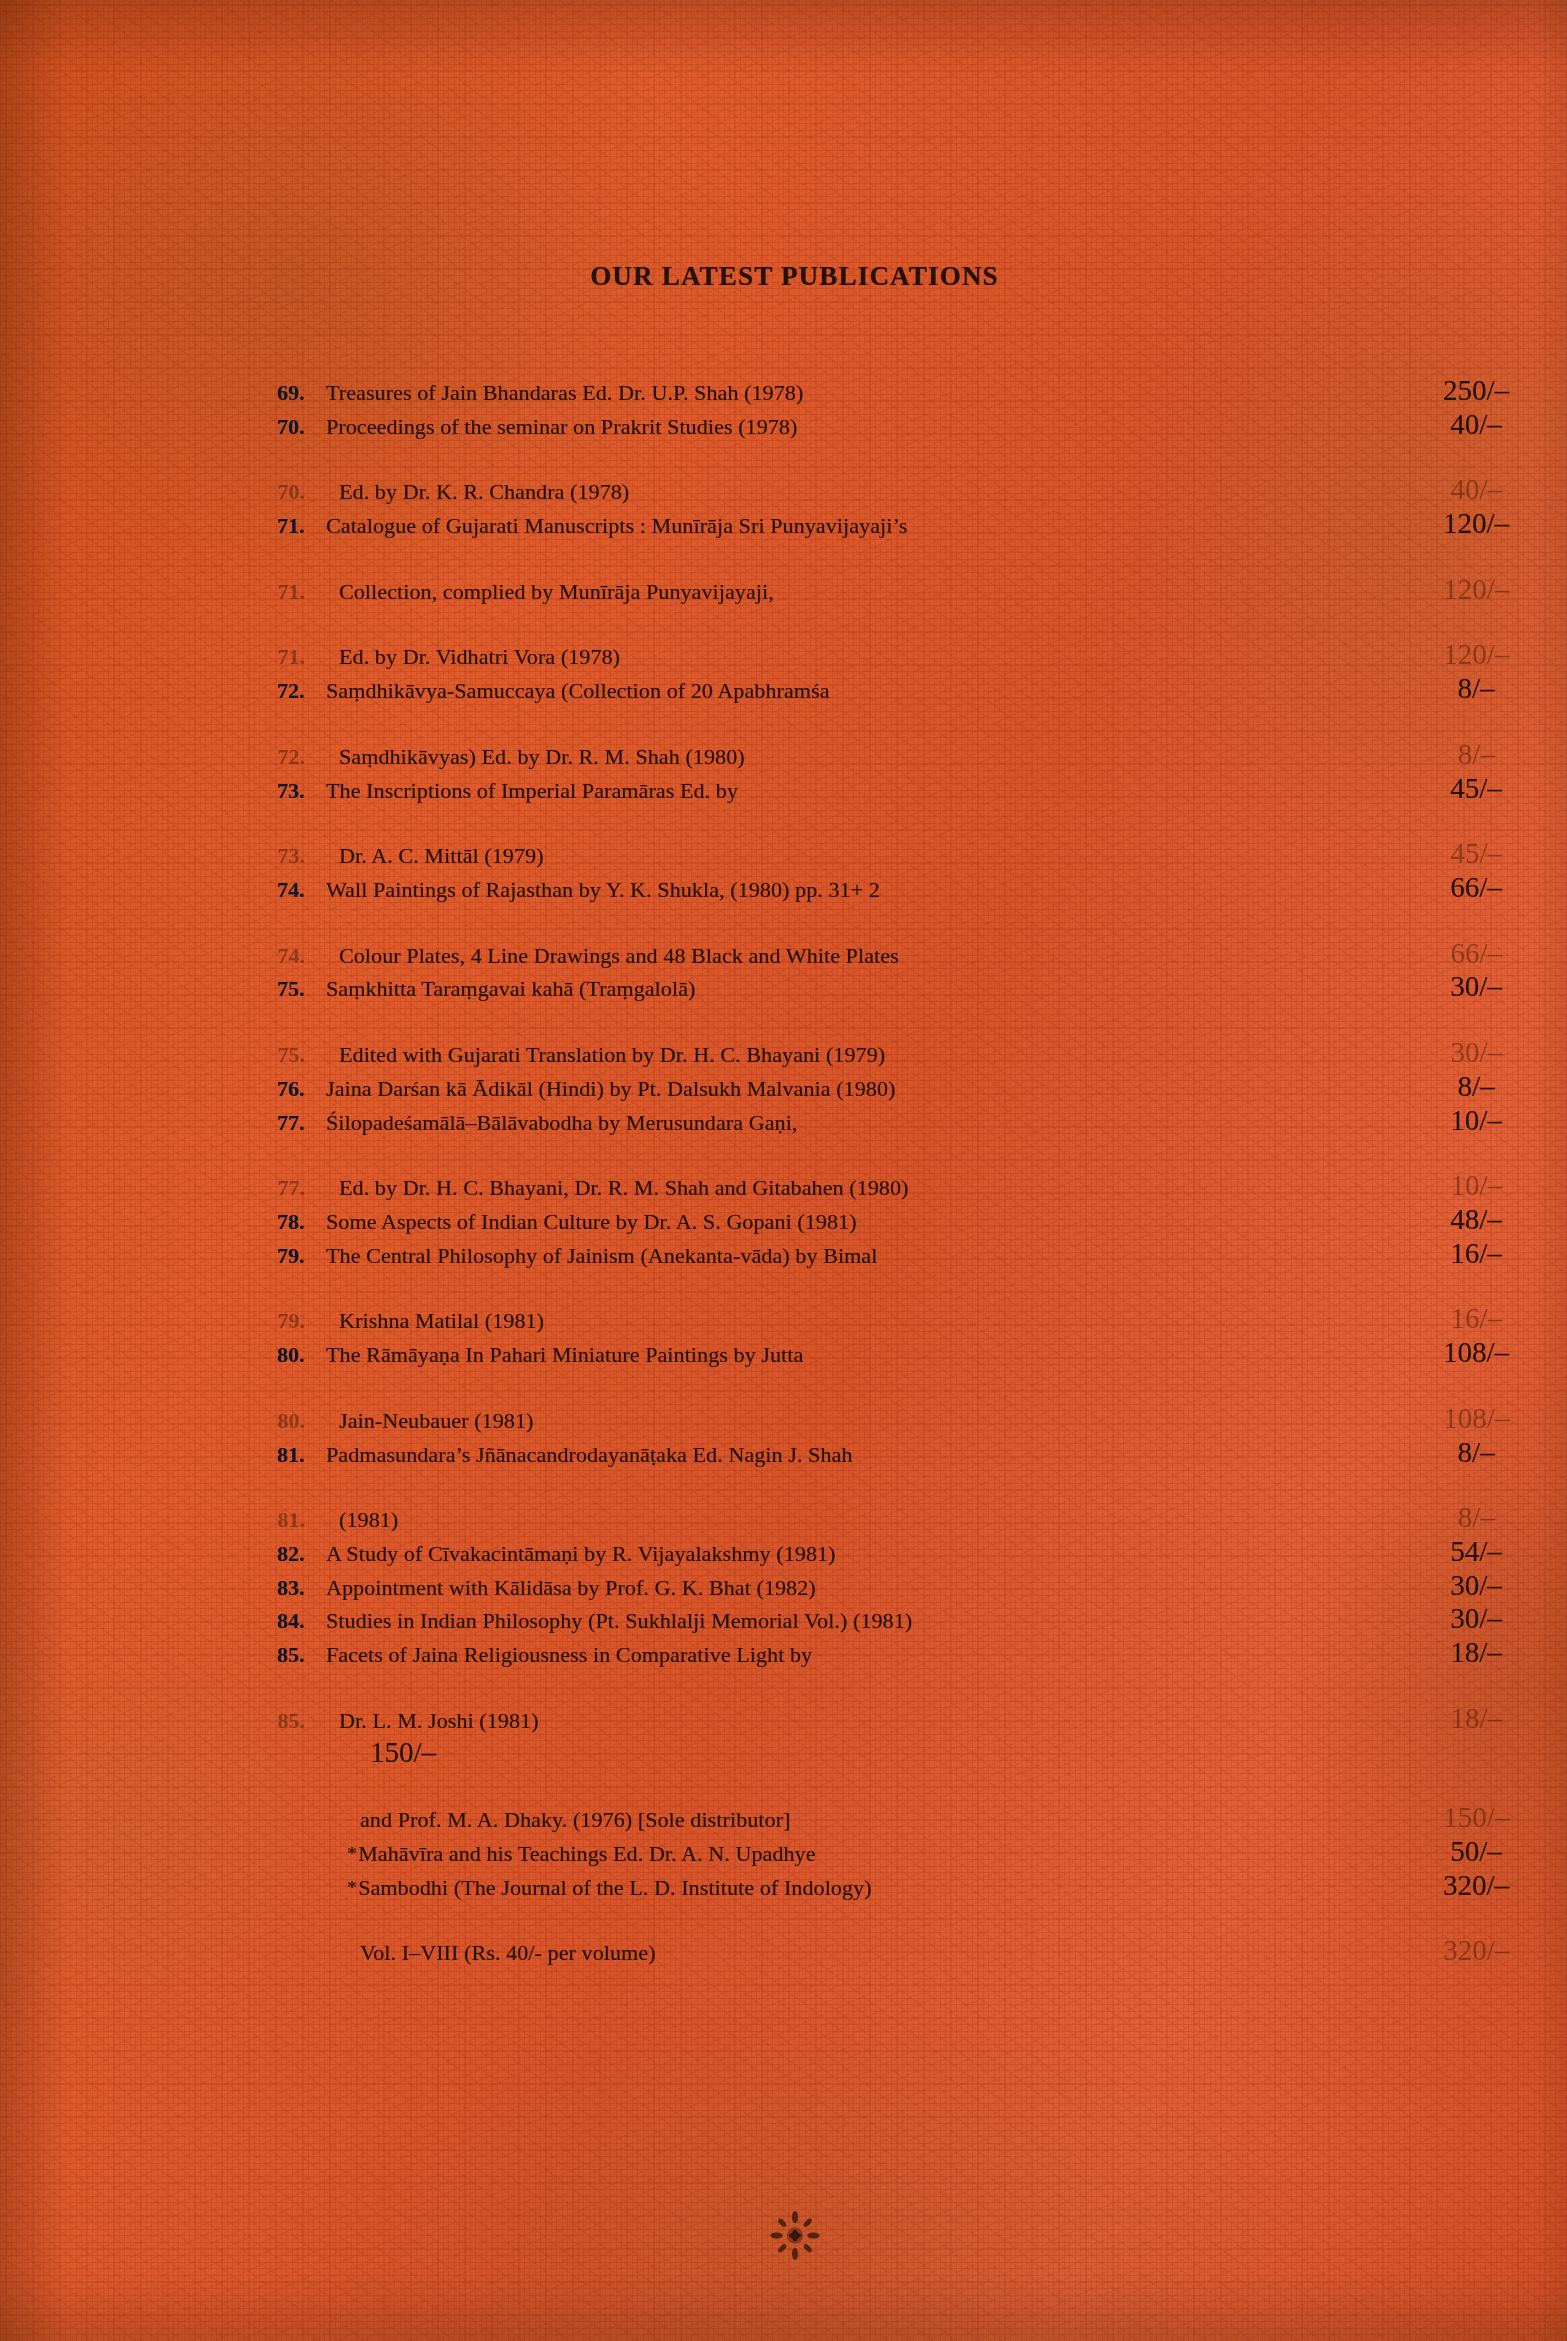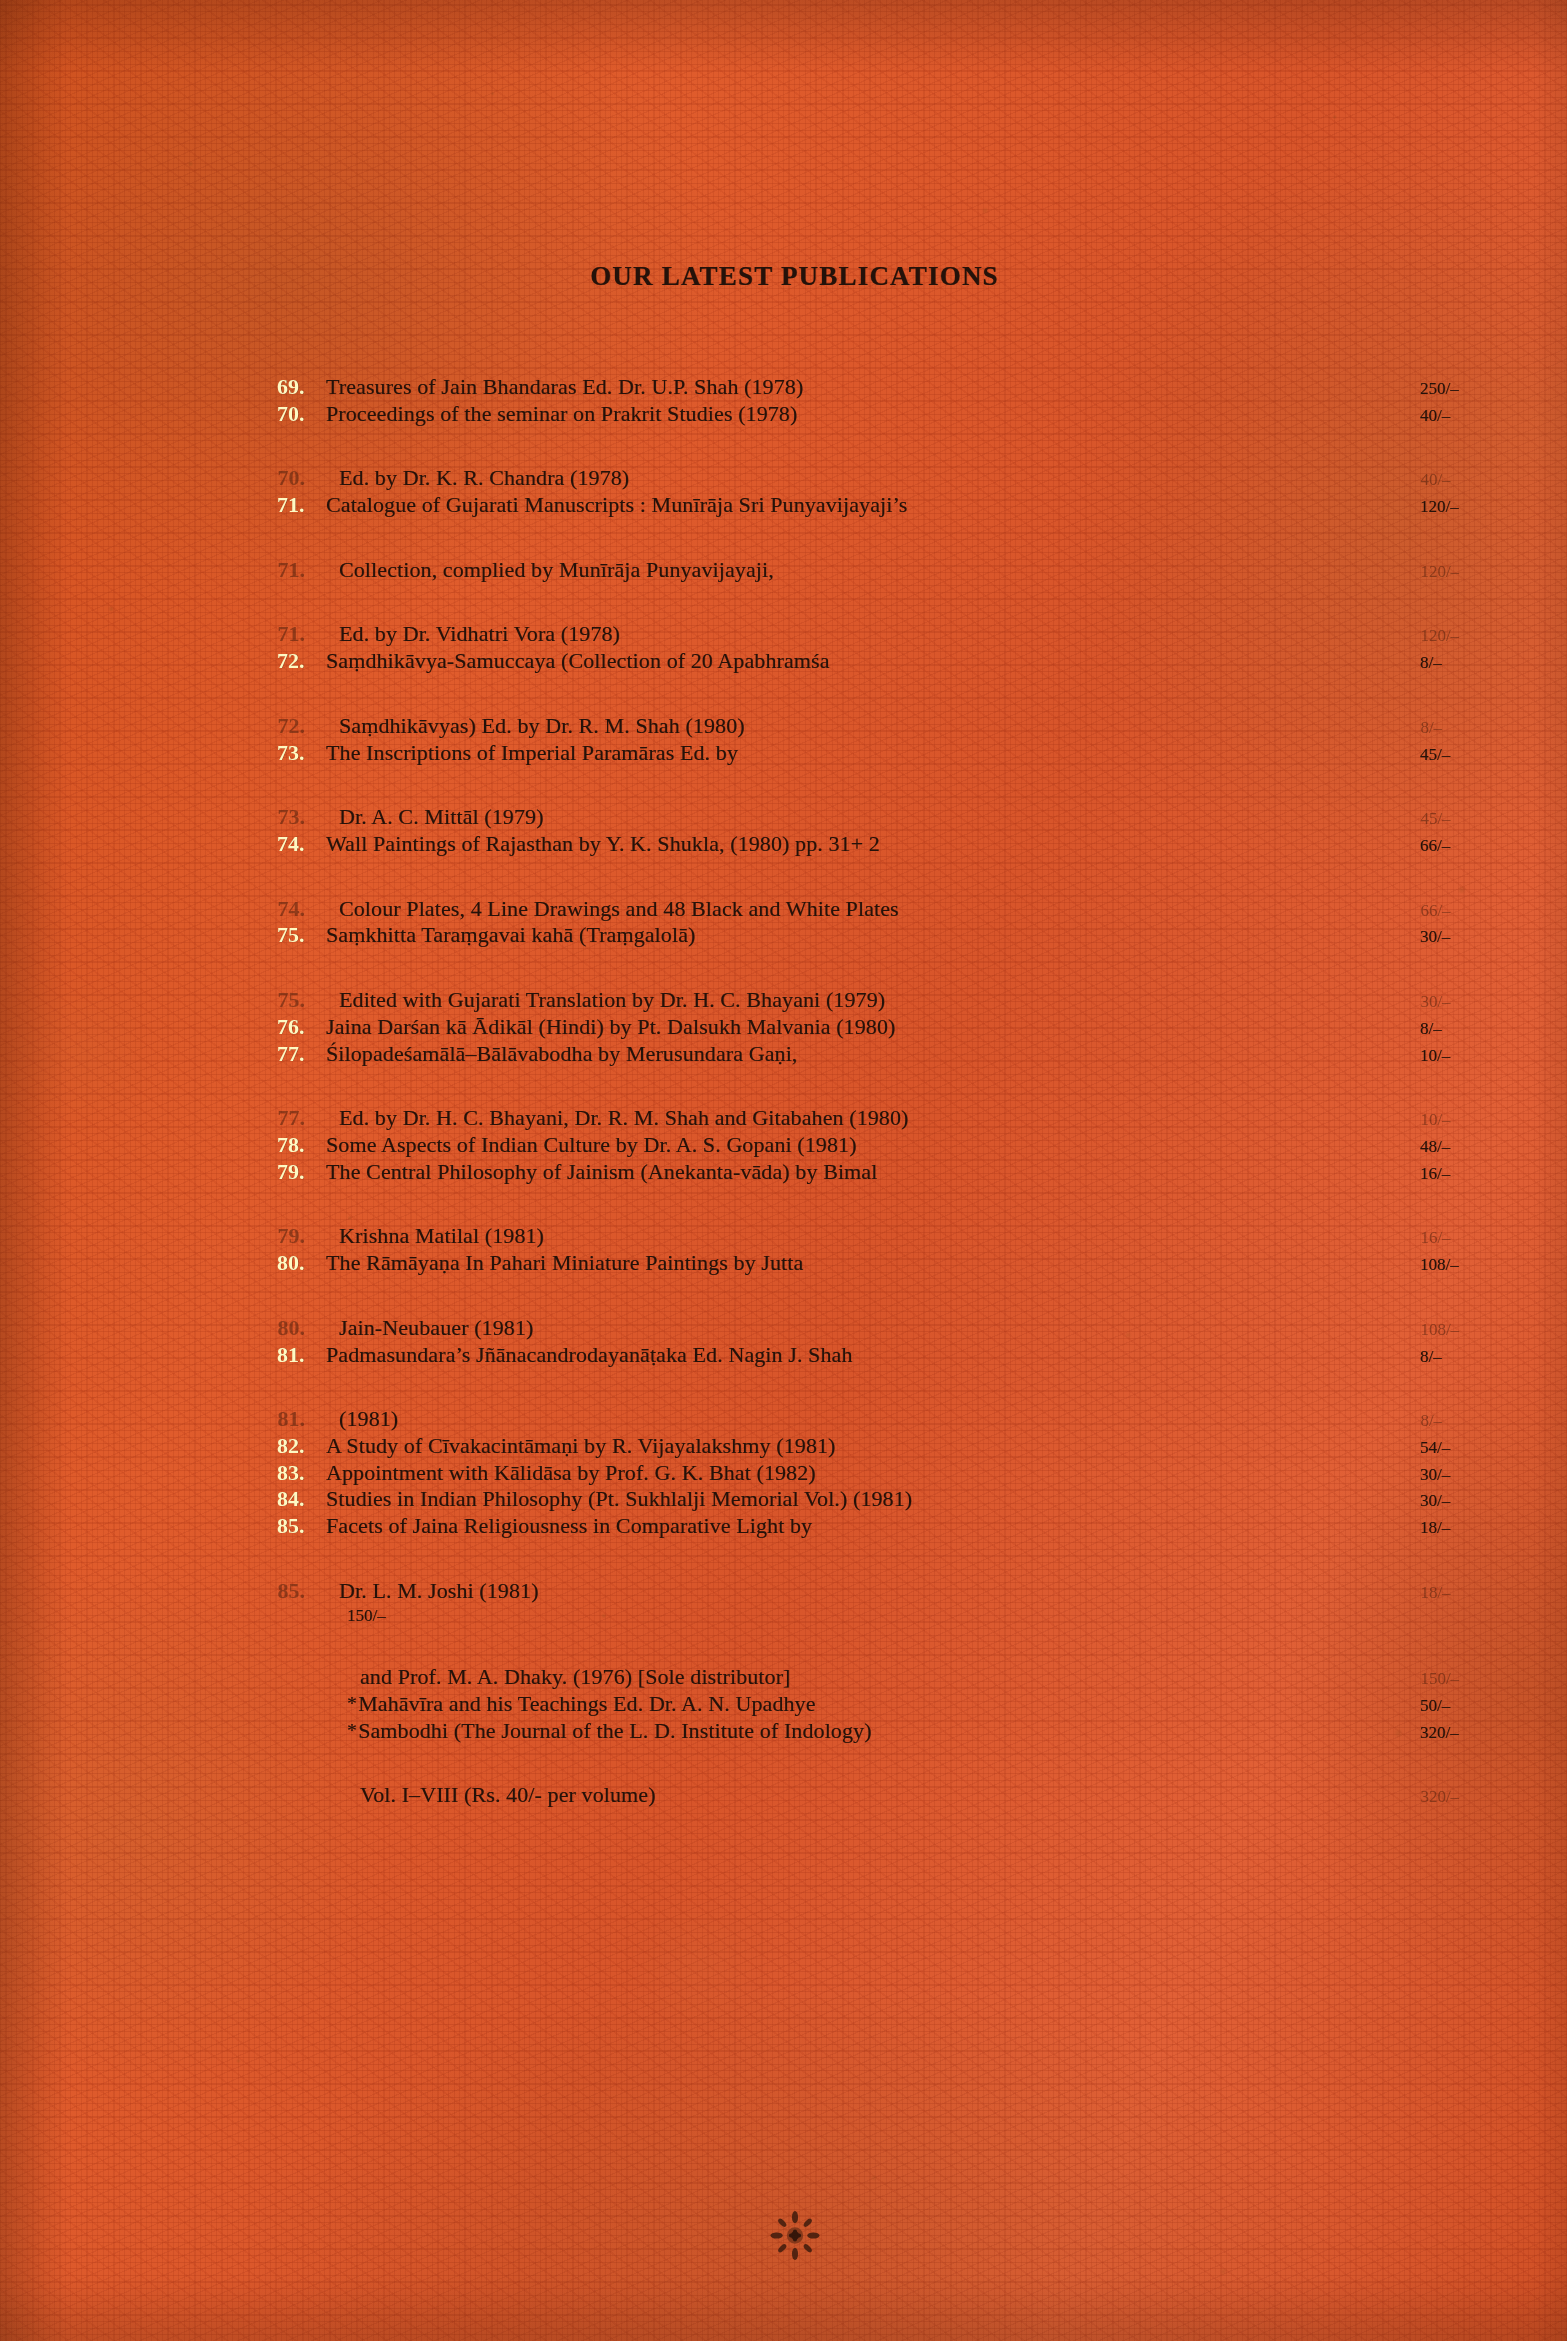--- a/index.html
+++ b/index.html
@@ -123,43 +123,43 @@
     width: 100%;
     line-height: 1.0;
     margin-bottom: 3.6px;
   }
 
   .num {
     flex: 0 0 55px;
     text-align: left;
     font-size: 22px;
     font-weight: 700;
-    color: #fef9c3;
+    color: #0f172a;
     padding-left: 6px;
     box-sizing: border-box;
     text-shadow: 0.4px 0.3px 0 rgba(70,28,10,0.5);
   }
 
   .num.blank { color: transparent; }
 
   .text {
     flex: 1 1 auto;
     font-size: 22px;
     color: #24120a;
     letter-spacing: 0.1px;
     text-shadow: 0.4px 0.3px 0 rgba(70,28,10,0.45), -0.3px 0.1px 0 rgba(130,55,22,0.25);
     white-space: nowrap;
   }
 
   .text.indent { padding-left: 13px; margin-top: 39px; }
 
   .price {
     flex: 0 0 125px;
-    text-align: left;
-    font-size: 17px;
+    text-align: center;
+    font-size: 29px;
     color: #24120a;
     padding-right: 13px;
     box-sizing: border-box;
     text-shadow: 0.4px 0.3px 0 rgba(70,28,10,0.5);
   }
 
   .price.empty { color: transparent; }
 
   
   .entry.starred .num { flex: 0 0 76px; }

